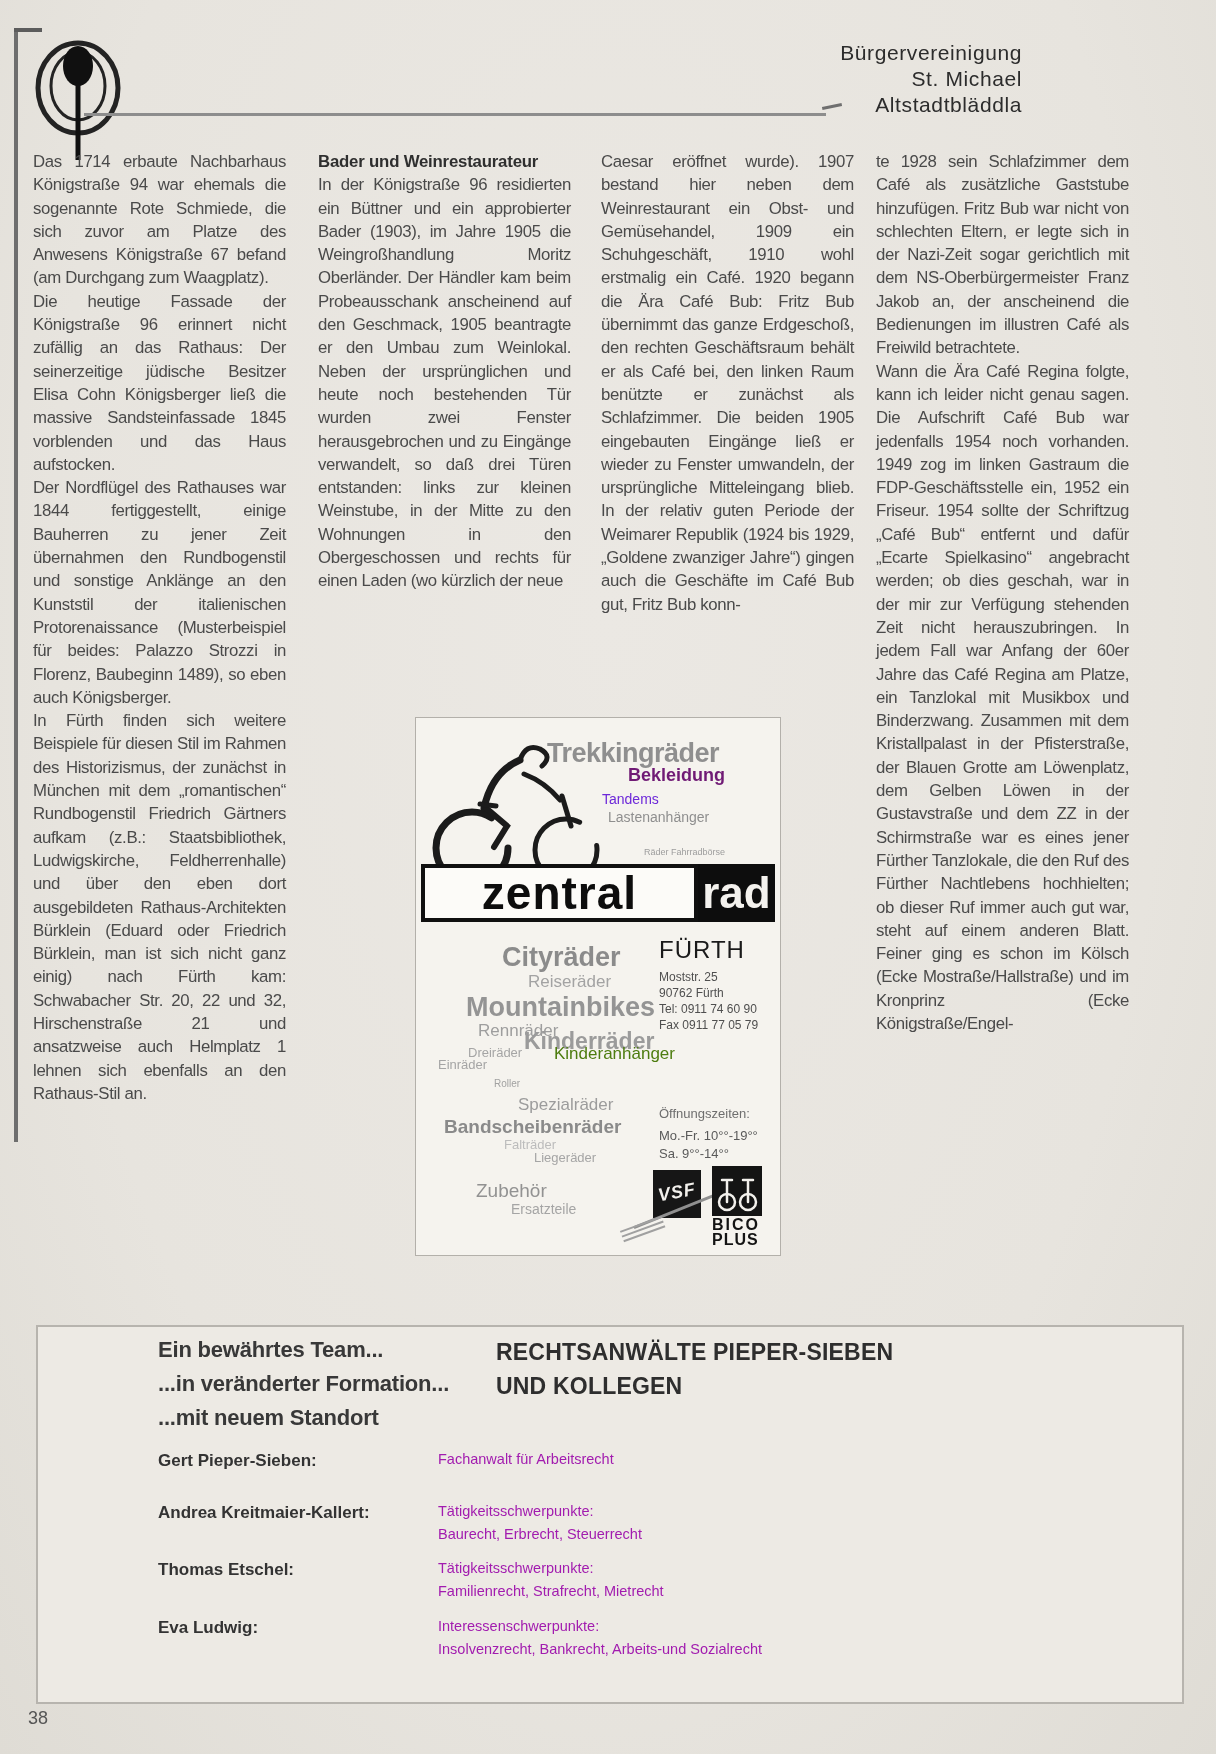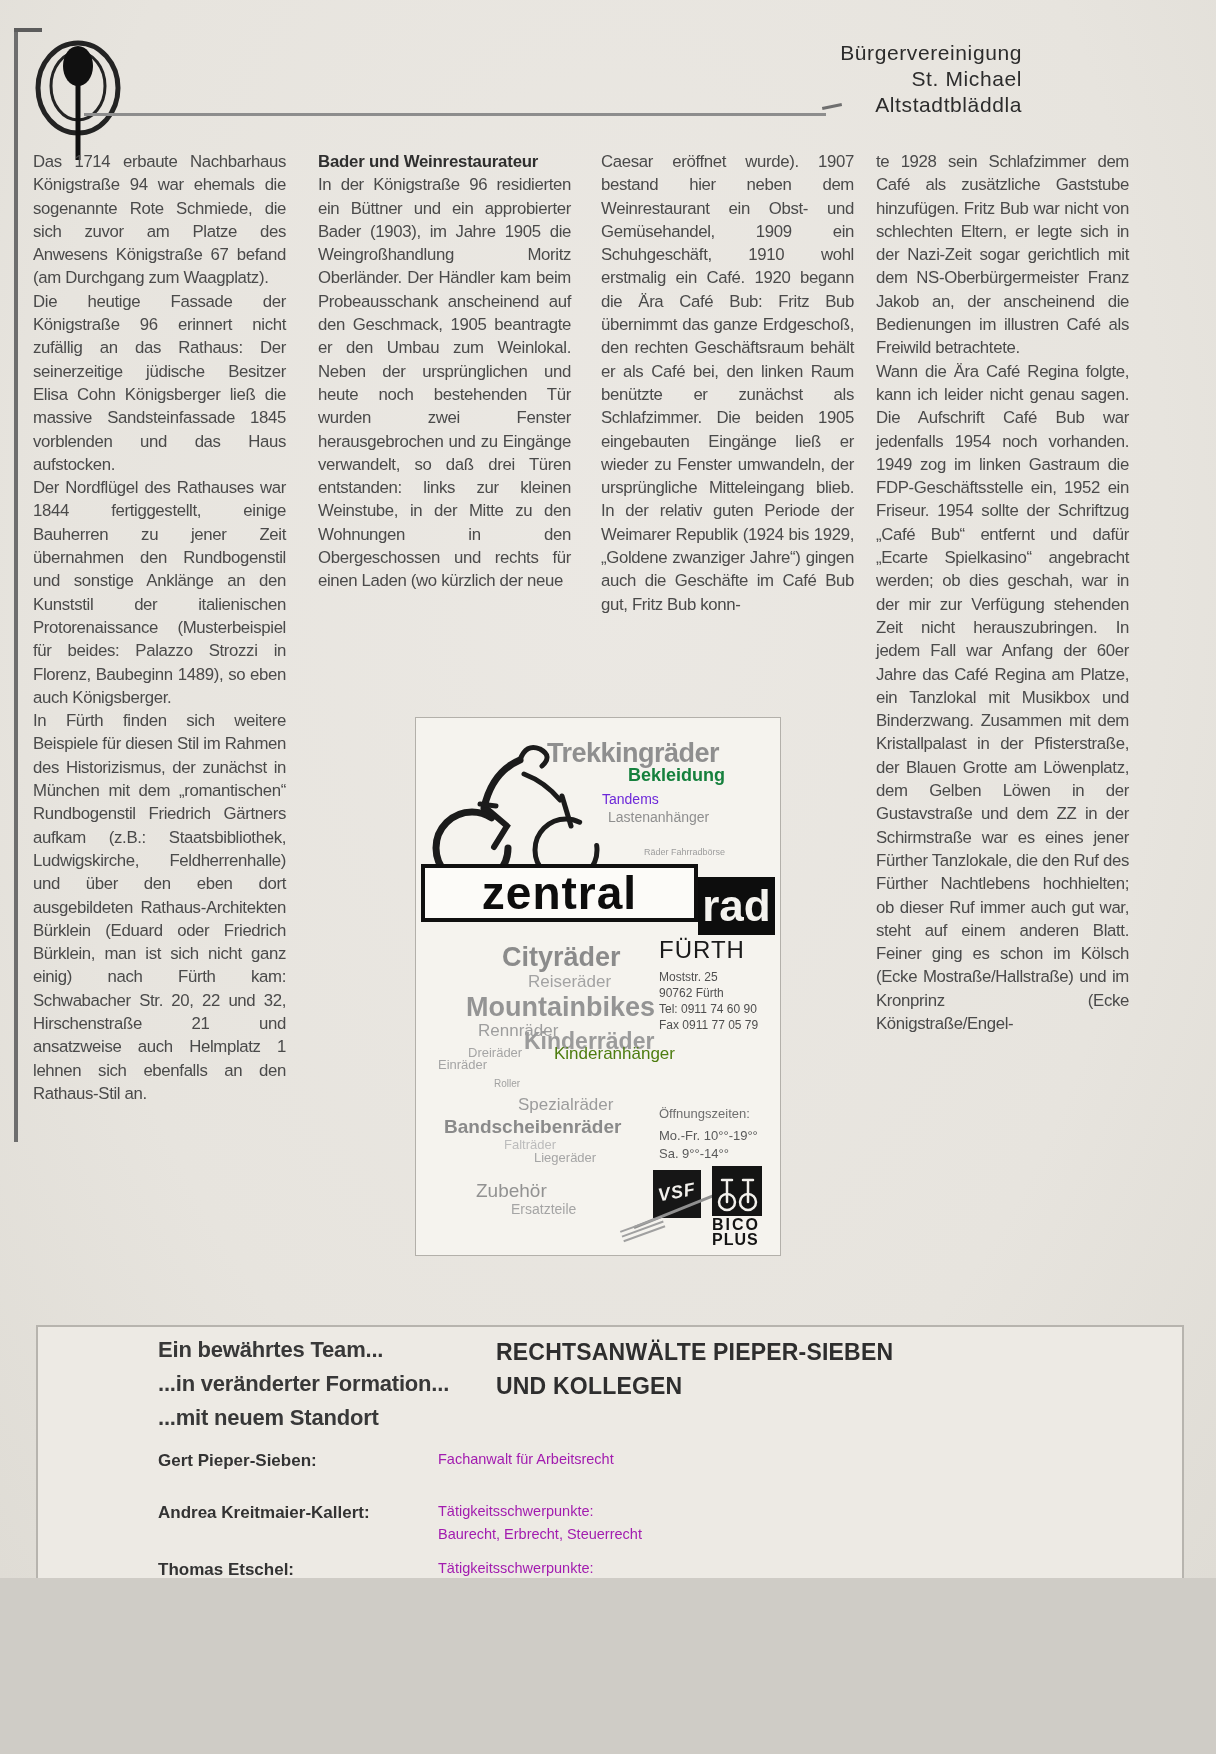--- a/index.html
+++ b/index.html
@@ -1,17 +1,17 @@
 <!DOCTYPE html>
 <html><head>
 <meta charset="utf-8">
 <style>
   html,body{margin:0;padding:0;background:#cfccc6;}
   .page{
-    position:relative;width:1216px;height:1578px;margin:0 auto;
+    position:relative;width:1216px;height:1754px;margin:0 auto;
     background:radial-gradient(ellipse at 50% 35%, #ebe8e3 0%, #e7e4de 65%, #dfdcd5 100%);
     font-family:"Liberation Sans", sans-serif;overflow:hidden;color:#474747;
   }
   
   .edge-v{position:absolute;left:14px;top:28px;width:4px;height:1114px;background:#6e6e6e;}
   .edge-t{position:absolute;left:14px;top:28px;width:28px;height:4px;background:#5c5c5c;}
 
   
   .logo{position:absolute;left:26px;top:36px;}
   .org{position:absolute;right:194px;top:40px;text-align:right;
@@ -25,28 +25,28 @@
   .col p{margin:0;}
   #col1{left:33px}#col2{left:318px}#col3{left:601px}#col4{left:876px}
   .col-heading{font-weight:bold;color:#2f2f2f;margin:0 0 25px 0;text-align:left;letter-spacing:-0.2px;}
 
   
   .bike-ad{position:absolute;left:415px;top:717px;width:364px;height:537px;
            background:#f5f3ee;border:1px solid #b3b0aa;}
   .bike-ad .cyclist{position:absolute;left:8px;top:10px;}
   .prod{position:absolute;white-space:nowrap;}
   .p0{left:131px;top:20px;font-size:27px;font-weight:bold;color:#8f8f8f;letter-spacing:-0.5px;}
-  .p1{left:212px;top:47px;font-size:18px;font-weight:bold;color:#15803d;}
+  .p1{left:212px;top:47px;font-size:18px;font-weight:bold;color:#701a75;}
   .p2{left:186px;top:73px;font-size:14px;color:#6d28d9;}
   .p3{left:192px;top:91px;font-size:14px;color:#8f8f8f;}
   .p4{left:228px;top:129px;font-size:9px;color:#9d9d9d;}
   .brand{position:absolute;left:5px;top:146px;width:354px;height:58px;display:flex;}
   .brand .zbox{width:272px;height:50px;background:#fcfbf8;border:4px solid #101010;
        display:flex;align-items:center;justify-content:center;}
-  .brand .rbox{width:78px;height:58px;background:#0d0d0d;display:flex;align-items:center;justify-content:center;margin-top:13px;}
+  .brand .rbox{width:78px;height:58px;background:#0d0d0d;display:flex;align-items:center;justify-content:center;}
   .brand .ztxt{font-size:46px;font-weight:bold;color:#0d0d0d;letter-spacing:1px;}
   .brand .rtxt{font-size:44px;font-weight:bold;color:#f4f2ee;letter-spacing:0px;}
   .p5{left:86px;top:224px;font-size:27px;font-weight:bold;color:#8b8b8b;}
   .p6{left:112px;top:254px;font-size:17px;color:#a3a3a3;}
   .p7{left:50px;top:274px;font-size:27px;font-weight:bold;color:#949494;}
   .p8{left:62px;top:303px;font-size:17px;color:#9e9e9e;}
   .p9{left:108px;top:310px;font-size:23px;font-weight:bold;color:#9b9b9b;}
   .p10{left:52px;top:327px;font-size:13px;color:#a5a5a5;}
   .p11{left:22px;top:339px;font-size:13px;color:#a5a5a5;}
   .p12{left:138px;top:312px;font-size:17px;color:#4d7c0f;margin-top:14px;}

